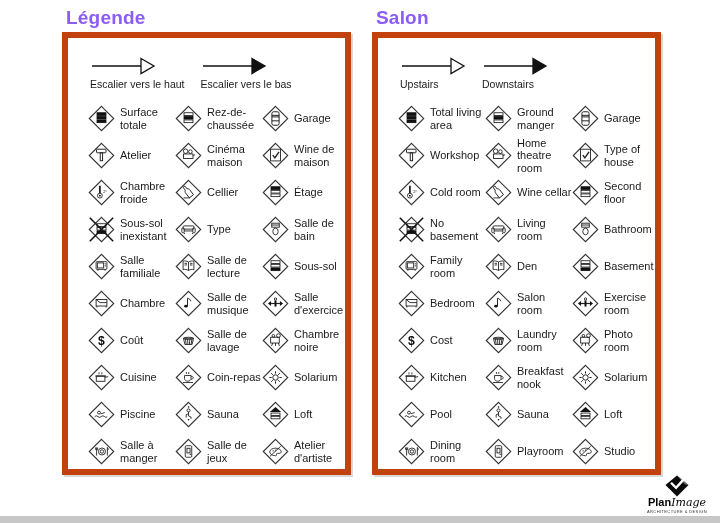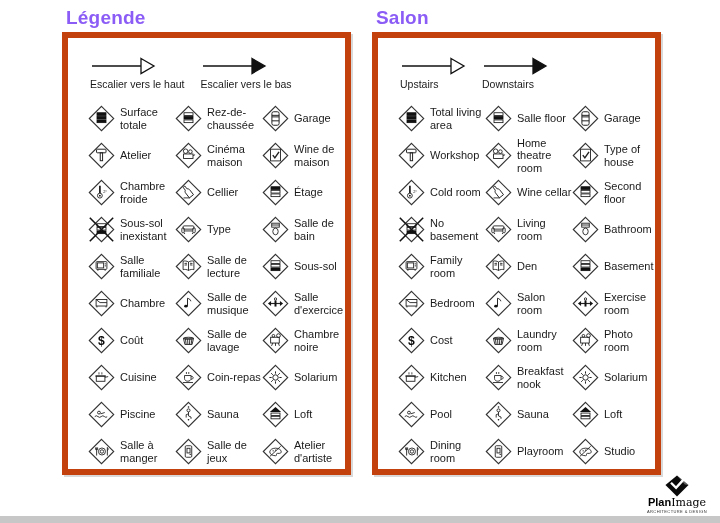--- a/index.html
+++ b/index.html
@@ -14,21 +14,21 @@
   .arrow-label{font-size:10.5px;color:#1a1a1a;margin-top:2px;white-space:nowrap;}
   .grid{display:grid;grid-template-columns:repeat(3,87px);grid-auto-rows:37px;}
   .cell{display:flex;align-items:center;gap:5px;}
   .cell .icon{flex:0 0 auto;display:block;line-height:0;}
   .cell-label{font-size:11px;line-height:1.1;color:#1a1a1a;max-width:56px;}
   .bottom-bar{position:absolute;left:0;bottom:0;width:720px;height:7px;background:#c7c7c7;}
   .logo{position:absolute;right:12px;bottom:9px;width:62px;text-align:center;}
   .logo-mark{display:block;margin:0 auto;}
   .logo-text{font-size:11px;color:#000;line-height:1;margin-top:-1px;white-space:nowrap;}
   .logo-text .b{font-weight:bold;font-family:"Liberation Sans",sans-serif;}
-  .logo-text .i{font-family:"DejaVu Serif",serif;text-align:right;}
+  .logo-text .i{font-style:italic;font-family:"DejaVu Serif",serif;text-align:right;}
   .logo-tagline{font-size:4px;letter-spacing:.4px;color:#333;margin-top:1px;white-space:nowrap;}
 </style>
 </head>
 <body>
 
 <div id="app">
   <div class="panel-title" style="left:66px;">Légende</div>
   <div class="panel-title" style="left:376px;">Salon</div>
 
   <section class="panel" id="panel-0" style="left:62px;">
@@ -454,21 +454,21 @@
           <span class="cell-label">Total living area</span>
         </div>
         <div class="cell">
           <span class="icon"><svg width="27" height="27" viewBox="0 0 30 30">
     <path d="M15 1.4 28.6 15 15 28.6 1.4 15Z" fill="#fff" stroke="#333" stroke-width="1.2"></path>
     <rect x="10" y="8.6" width="10" height="3" fill="#fff" stroke="#111" stroke-width="0.9"></rect>
               <rect x="10" y="12.6" width="10" height="3" fill="#111" stroke="#111" stroke-width="0.9"></rect>
               <rect x="10" y="16.6" width="10" height="3" fill="#fff" stroke="#111" stroke-width="0.9"></rect>
 
   </svg></span>
-          <span class="cell-label">Salle floor</span>
+          <span class="cell-label">Ground manger</span>
         </div>
         <div class="cell">
           <span class="icon"><svg width="27" height="27" viewBox="0 0 30 30">
     <path d="M15 1.4 28.6 15 15 28.6 1.4 15Z" fill="#fff" stroke="#333" stroke-width="1.2"></path>
     <g stroke="#222" fill="none" stroke-width="1.1">
                 <rect x="11" y="7.5" width="8" height="15" rx="2"></rect>
    <line x1="11" y1="11.5" x2="19" y2="11.5"></line>
                 <line x1="11" y1="13.2" x2="19" y2="13.2"></line>
                 <line x1="11" y1="17.6" x2="19" y2="17.6"></line>
               </g>

